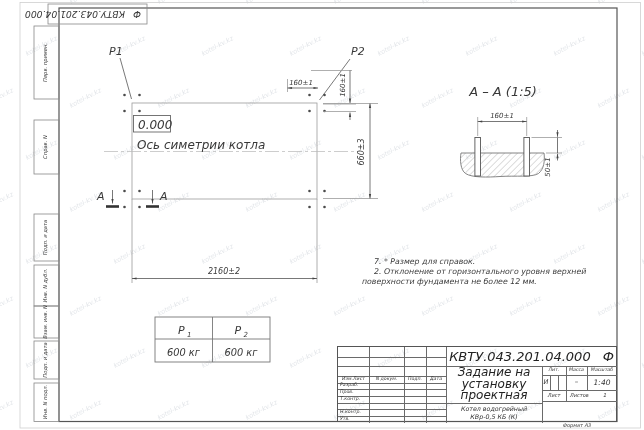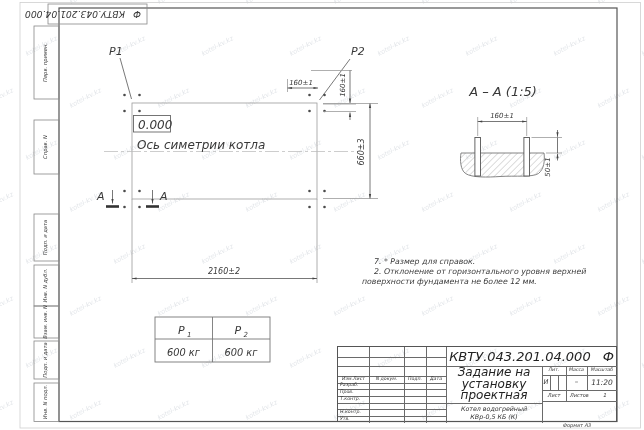--- a/index.html
+++ b/index.html
@@ -328,21 +328,21 @@
   <div class="tb-product">
     <div>Котел водогрейный</div>
     <div>КВр-0,5 КБ  (К)</div>
   </div>
 
   <div class="cell" style="left:204px;top:19px;width:24px;height:9px;">Лит.</div>
   <div class="cell" style="left:228px;top:19px;width:21px;height:9px;">Масса</div>
   <div class="cell" style="left:249px;top:19px;width:30px;height:9px;">Масштаб</div>
   <div class="cell" style="left:204px;top:28px;width:8px;height:15px;font-size:6.5px;">И</div>
   <div class="cell" style="left:228px;top:28px;width:21px;height:15px;font-size:7px;">–</div>
-  <div class="cell" style="left:249px;top:28px;width:30px;height:15px;font-size:7.5px;">11:20</div>
+  <div class="cell" style="left:249px;top:28px;width:30px;height:15px;font-size:7.5px;">1:40</div>
 
   <div class="cell" style="left:204px;top:43px;width:24px;height:10.5px;font-size:5px;">Лист</div>
   <div class="cell left" style="left:230px;top:43px;width:26px;height:10.5px;font-size:5px;">Листов</div>
   <div class="cell" style="left:258px;top:43px;width:18px;height:10.5px;font-size:5.5px;">1</div>
 
 </div>
 
 <div id="format">Формат А3</div>
 
 </body></html>

